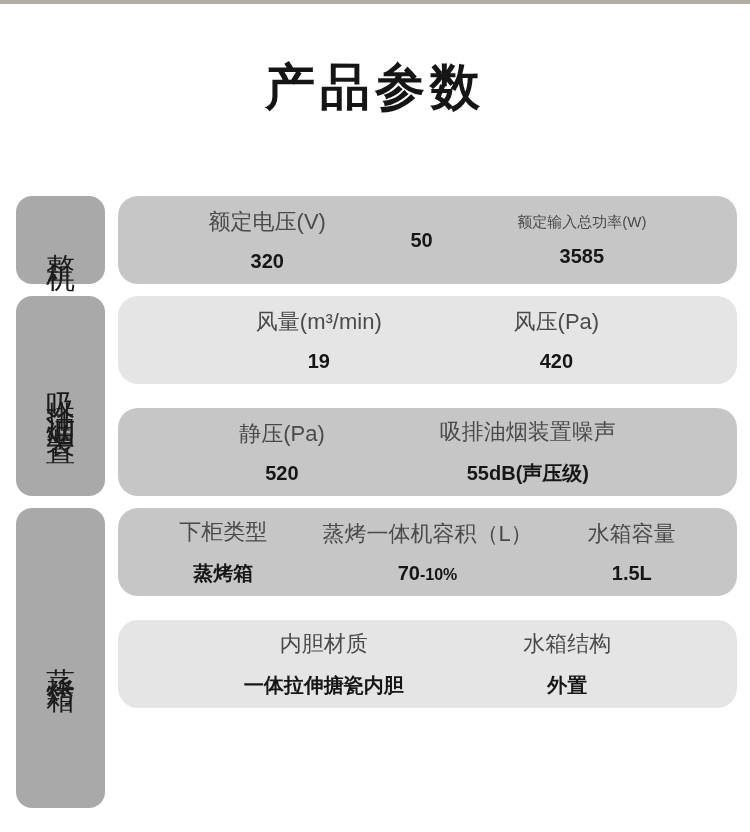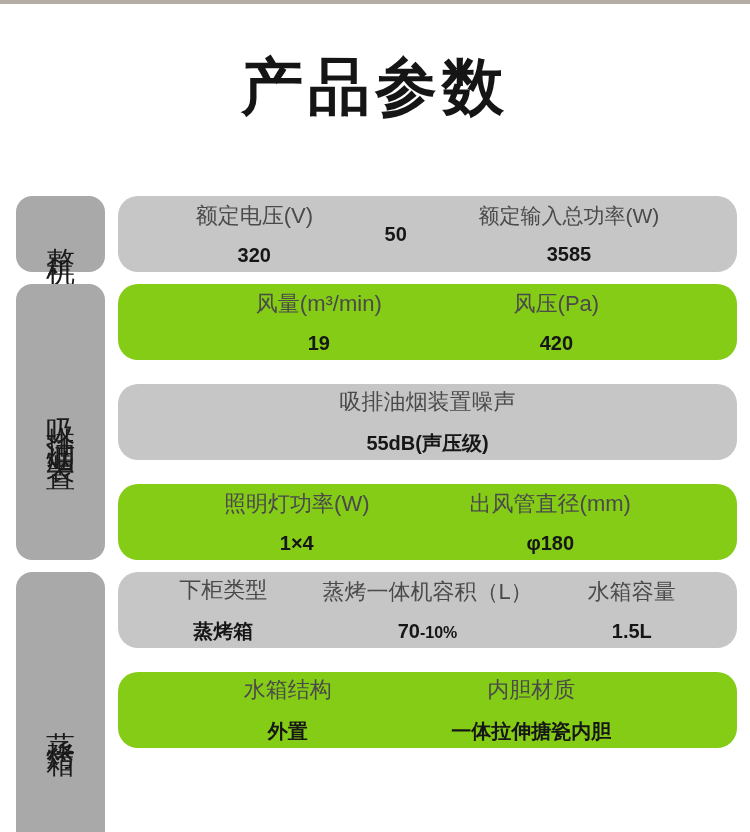--- a/index.html
+++ b/index.html
@@ -9,21 +9,21 @@
     overflow: hidden;
     font-family: "Liberation Sans", "DejaVu Sans", sans-serif;
   }
   .top-bar {
     width: 750px; height: 4px;
     background: #b4ada6;
   }
   .page-title {
     margin-top: 50px;
     text-align: center;
-    font-size: 62px;
+    font-size: 50px;
     line-height: 66px;
     font-weight: 800;
     letter-spacing: 5px;
     color: #151515;
   }
   .content {
     margin-top: 76px;
     padding-left: 16px;
     width: 750px;
   }
@@ -52,41 +52,41 @@
   }
   .side-label.tall-overflow { height: 300px; }
   .rows {
     width: 619px;
     flex: 0 0 619px;
     display: flex;
     flex-direction: column;
     gap: 24px;
   }
   .panel {
-    height: 76px;
+    height: 88px;
     border-radius: 20px;
     display: flex;
     justify-content: space-evenly;
     align-items: center;
     padding: 0 6px;
   }
   .panel.dark  { background: #c6c6c6; }
-  .panel.light { background: #84cc16; }
+  .panel.light { background: #e5e5e5; }
   .cell {
     display: flex;
     flex-direction: column;
     align-items: center;
     gap: 13px;
   }
   .spec-label {
     font-size: 22px;
     color: #4a4a4a;
     white-space: nowrap;
   }
-  .spec-label.small { font-size: 21px; }
+  .spec-label.small { font-size: 15px; }
   .spec-value {
     font-size: 20px;
     font-weight: 600;
     color: #161616;
     white-space: nowrap;
   }
   .value-suffix {
     font-size: 16px;
     font-weight: 600;
     color: #161616;
@@ -132,32 +132,26 @@
           <div class="spec-label">风量(m³/min)</div>
           <div class="spec-value">19</div>
         </div>
         <div class="cell">
           <div class="spec-label">风压(Pa)</div>
           <div class="spec-value">420</div>
         </div>
       </div>
       <div class="panel dark">
         <div class="cell">
+          <div class="spec-label">静压(Pa)</div>
+          <div class="spec-value">520</div>
+        </div>
+        <div class="cell">
           <div class="spec-label">吸排油烟装置噪声</div>
           <div class="spec-value">55dB(声压级)</div>
-        </div>
-      </div>
-      <div class="panel light">
-        <div class="cell">
-          <div class="spec-label">照明灯功率(W)</div>
-          <div class="spec-value">1×4</div>
-        </div>
-        <div class="cell">
-          <div class="spec-label">出风管直径(mm)</div>
-          <div class="spec-value">φ180</div>
         </div>
       </div>
     </div>
   </div>
 
   <div class="section">
     <div class="side-label tall-overflow">
       <span>蒸烤箱</span>
     </div>
     <div class="rows">
@@ -170,24 +164,24 @@
           <div class="spec-label">蒸烤一体机容积（L）</div>
           <div class="spec-value"><span>70</span><span class="value-suffix">-10%</span></div>
         </div>
         <div class="cell">
           <div class="spec-label">水箱容量</div>
           <div class="spec-value">1.5L</div>
         </div>
       </div>
       <div class="panel light">
         <div class="cell">
+          <div class="spec-label">内胆材质</div>
+          <div class="spec-value">一体拉伸搪瓷内胆</div>
+        </div>
+        <div class="cell">
           <div class="spec-label">水箱结构</div>
           <div class="spec-value">外置</div>
-        </div>
-        <div class="cell">
-          <div class="spec-label">内胆材质</div>
-          <div class="spec-value">一体拉伸搪瓷内胆</div>
         </div>
       </div>
     </div>
   </div>
 
 </div>
 
 </body></html>

